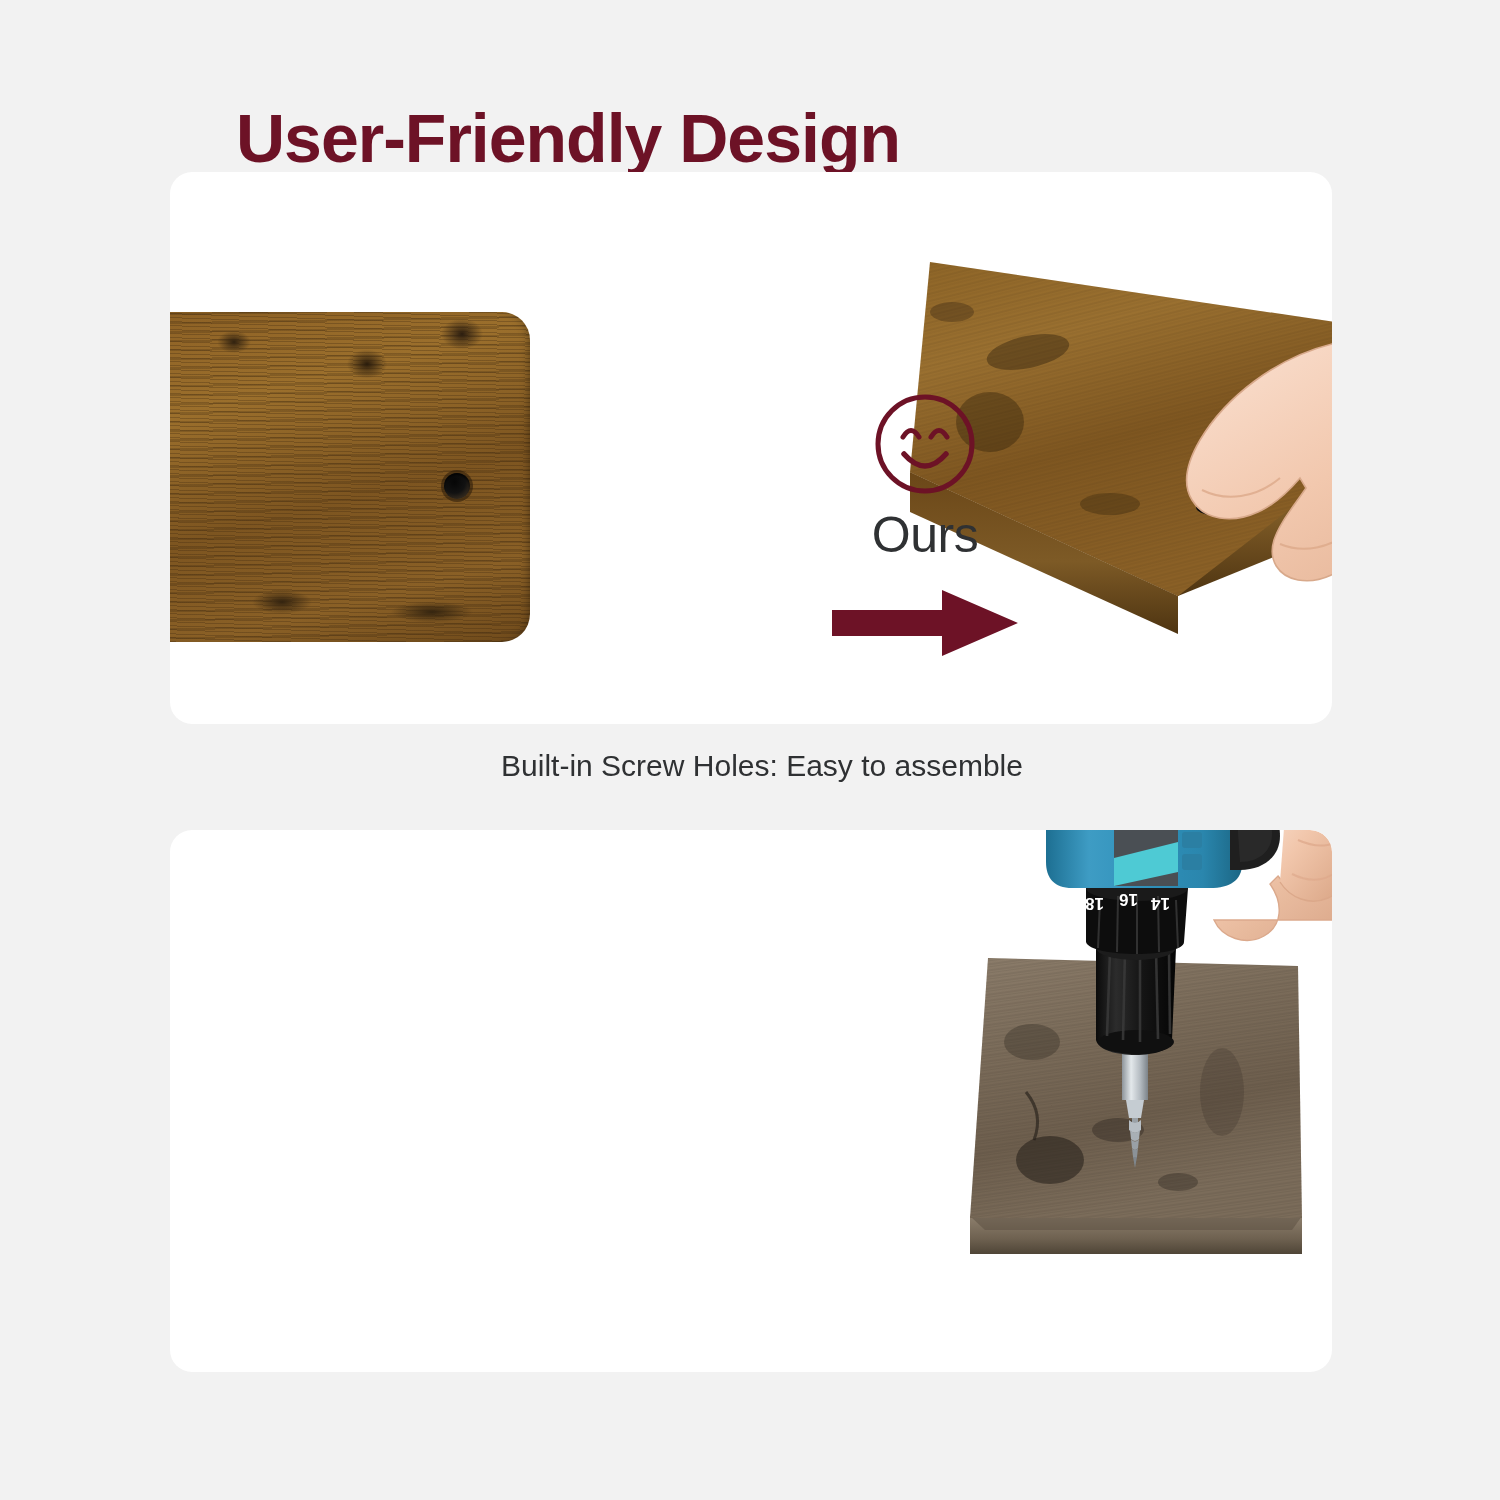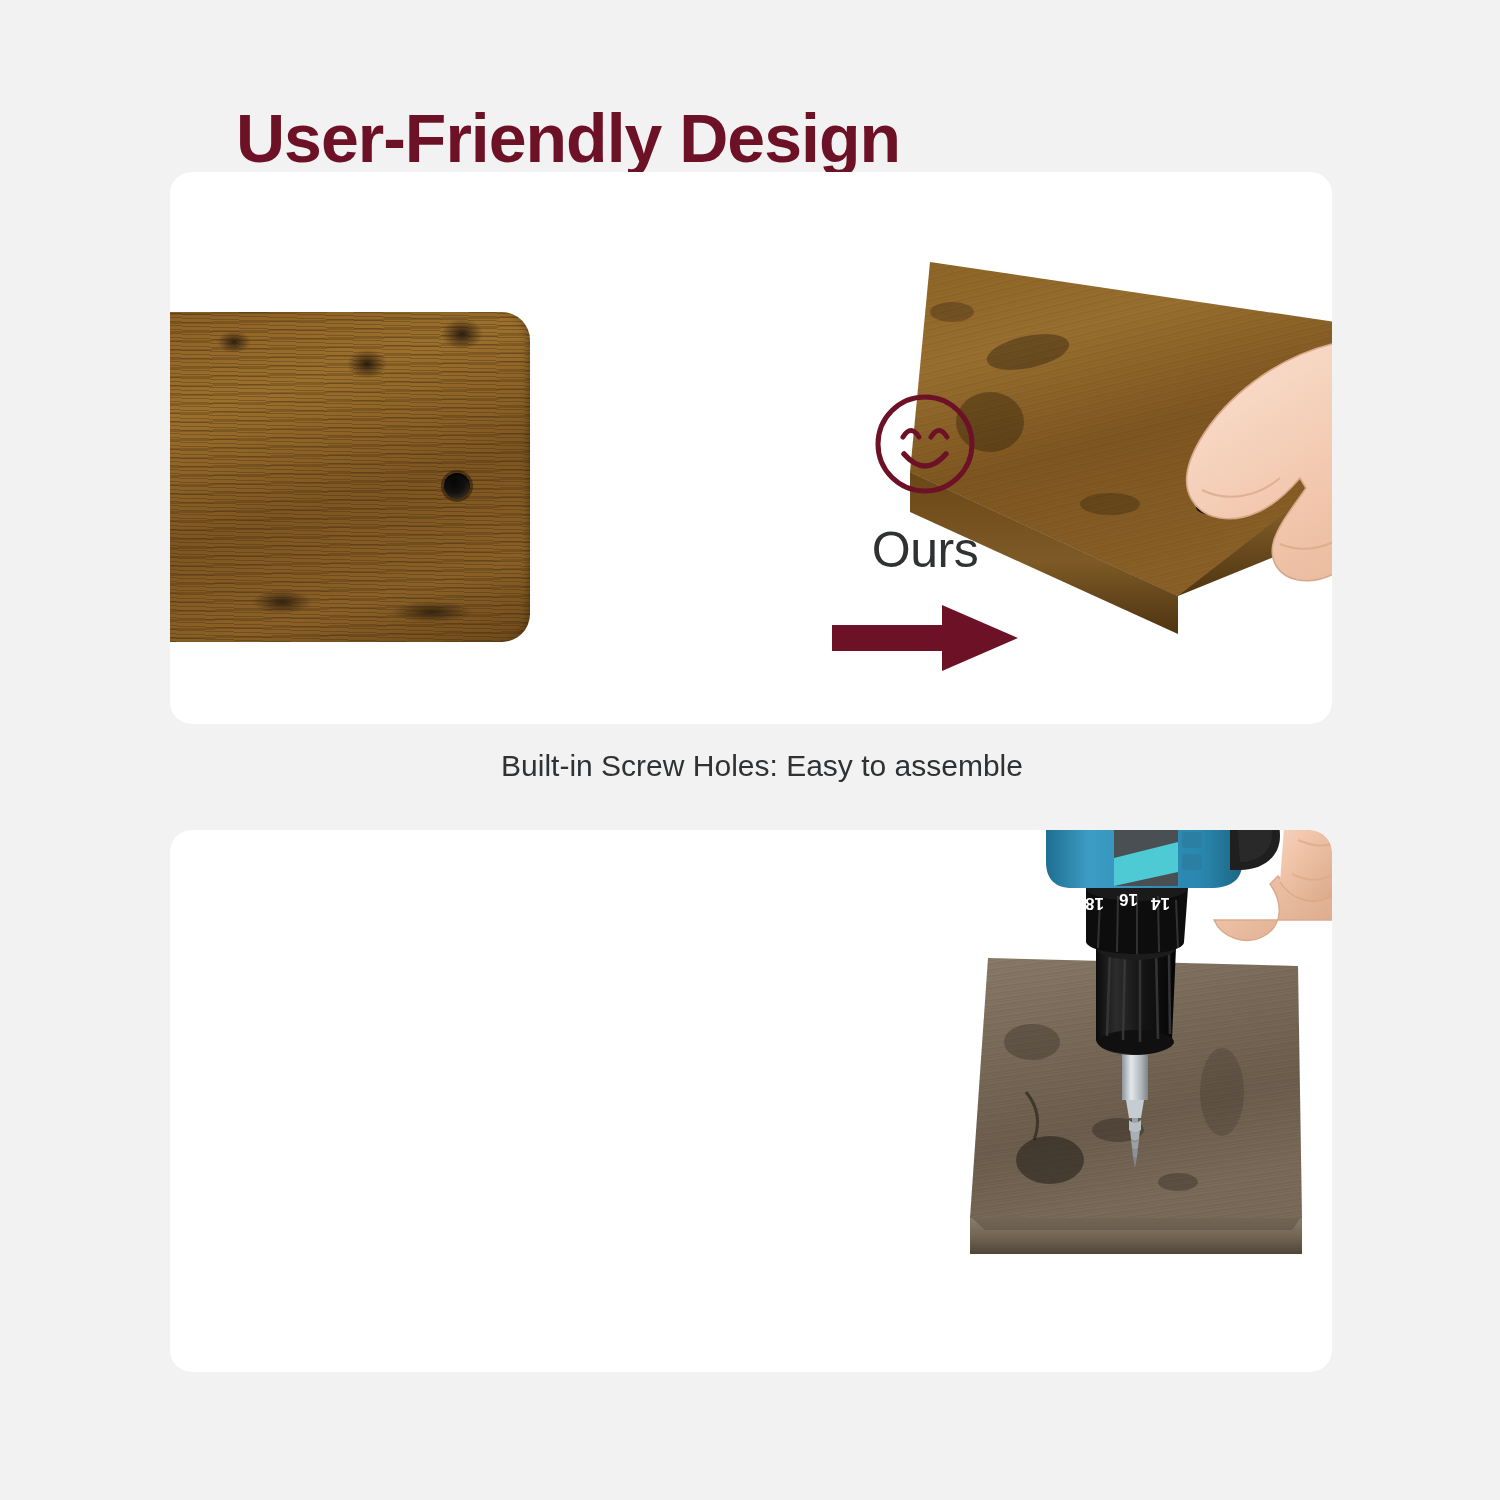--- a/index.html
+++ b/index.html
@@ -52,21 +52,21 @@
     width:260px;
     text-align:center;
   }
   #center-top    { left:625px; top:218px; }
 
   .face-svg{ display:block; margin:0 auto; }
 
   .vs-label{
     font-size:50px;
     color:#2f3133;
-    margin-top:27px;
+    margin-top:12px;
     line-height:1;
     letter-spacing:-0.5px;
   }
 
   .arrow{ display:block; margin:26px auto 0; }
 
   
   .board-left{
     position:absolute;
     border-radius:6px 28px 28px 6px;

